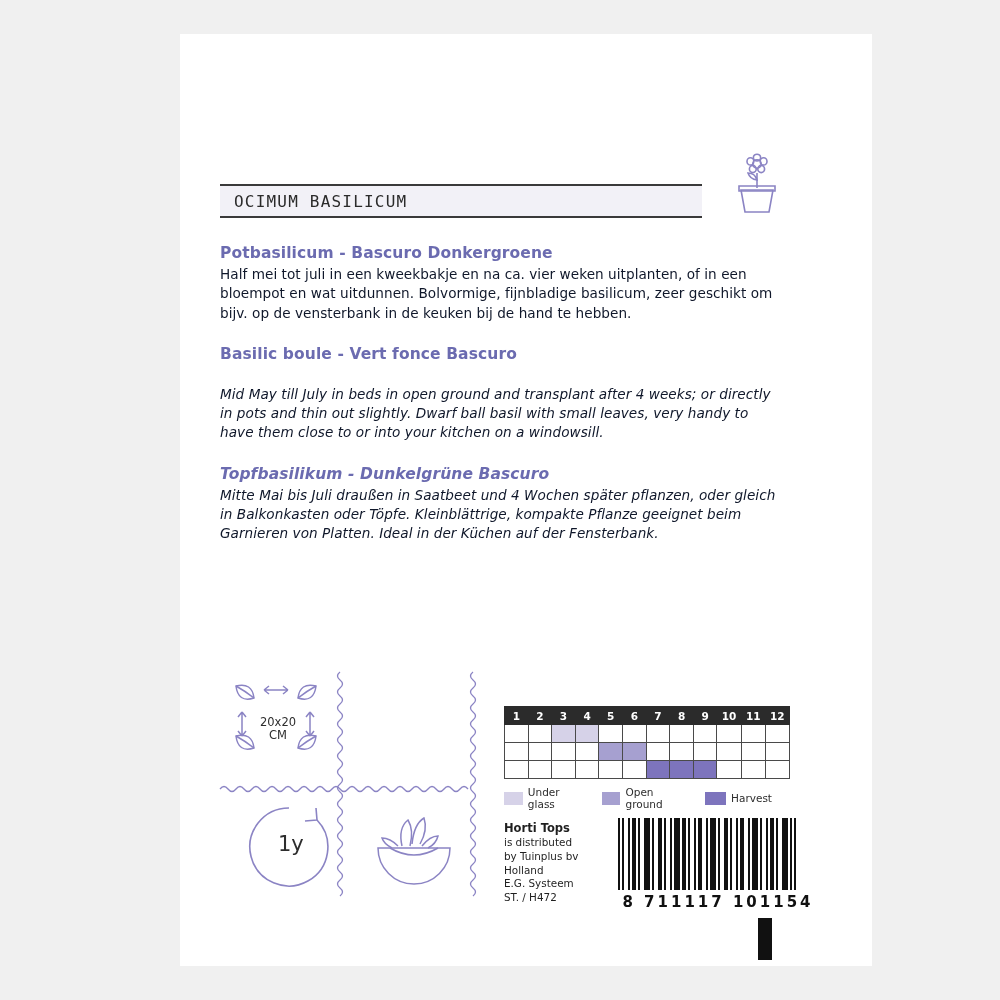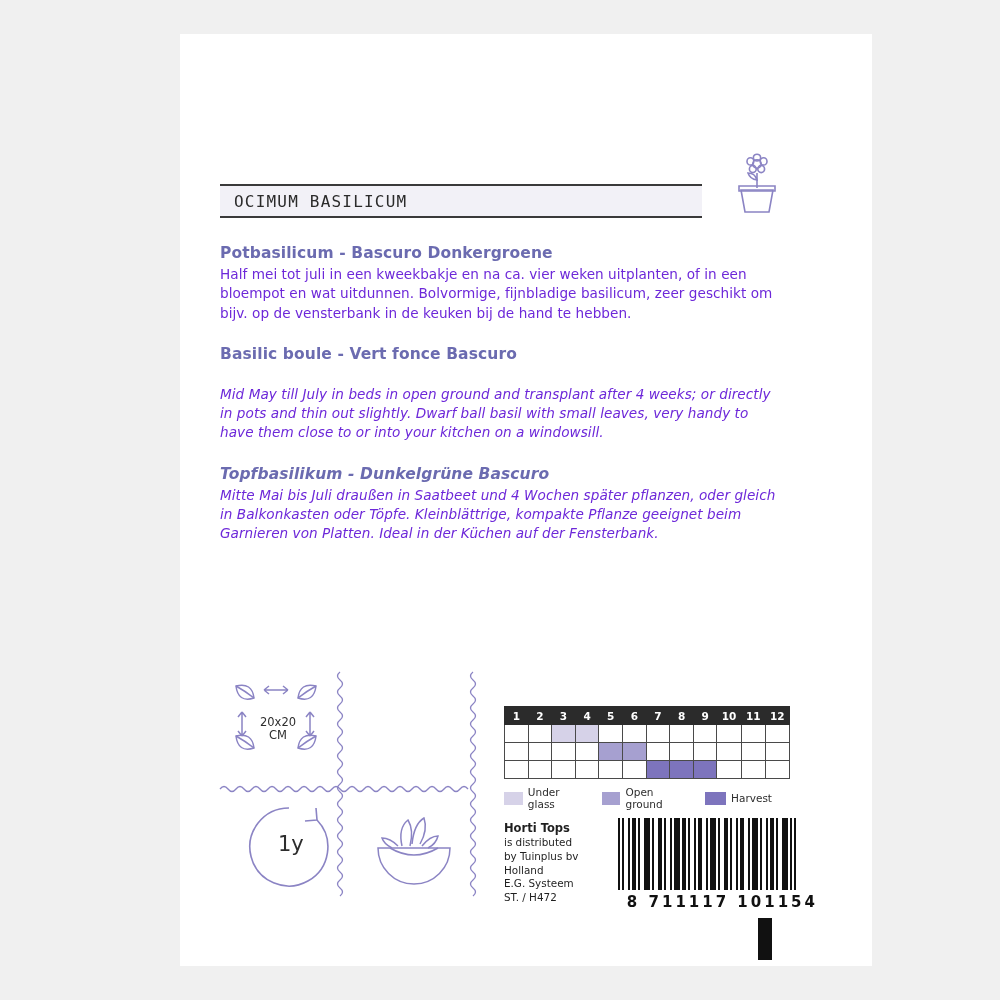--- a/index.html
+++ b/index.html
@@ -64,21 +64,21 @@
   .lang-block.first { margin-top: 26px; }
   .lang-title {
     color: #6b6bb0;
     font-weight: bold;
     font-size: 15.5px;
     margin-bottom: 3px;
     letter-spacing: 0.1px;
   }
   .lang-title.italic { font-style: italic; }
   .lang-body {
-    color: #6d28d9;
+    color: #0f172a;
     font-size: 13.6px;
     line-height: 1.42;
     letter-spacing: 0.05px;
   }
   .lang-body.italic { font-style: italic; }
 
   
   .picto-area {
     position: absolute;
     left: 40px;
@@ -158,21 +158,21 @@
   }
   .bars { height: 72px; display: flex; align-items: flex-end; }
   .bars i { display: block; height: 100%; background: #111; }
   .bc-digits {
     margin-top: 3px;
     font-family: "DejaVu Sans", sans-serif;
     font-size: 15px;
     font-weight: bold;
     letter-spacing: 3px;
     color: #111;
-    text-align: right;
+    text-align: center;
     white-space: nowrap;
   }
 
   .black-tab {
     position: absolute;
     left: 578px;
     top: 884px;
     width: 14px;
     height: 42px;
     background: #111;

